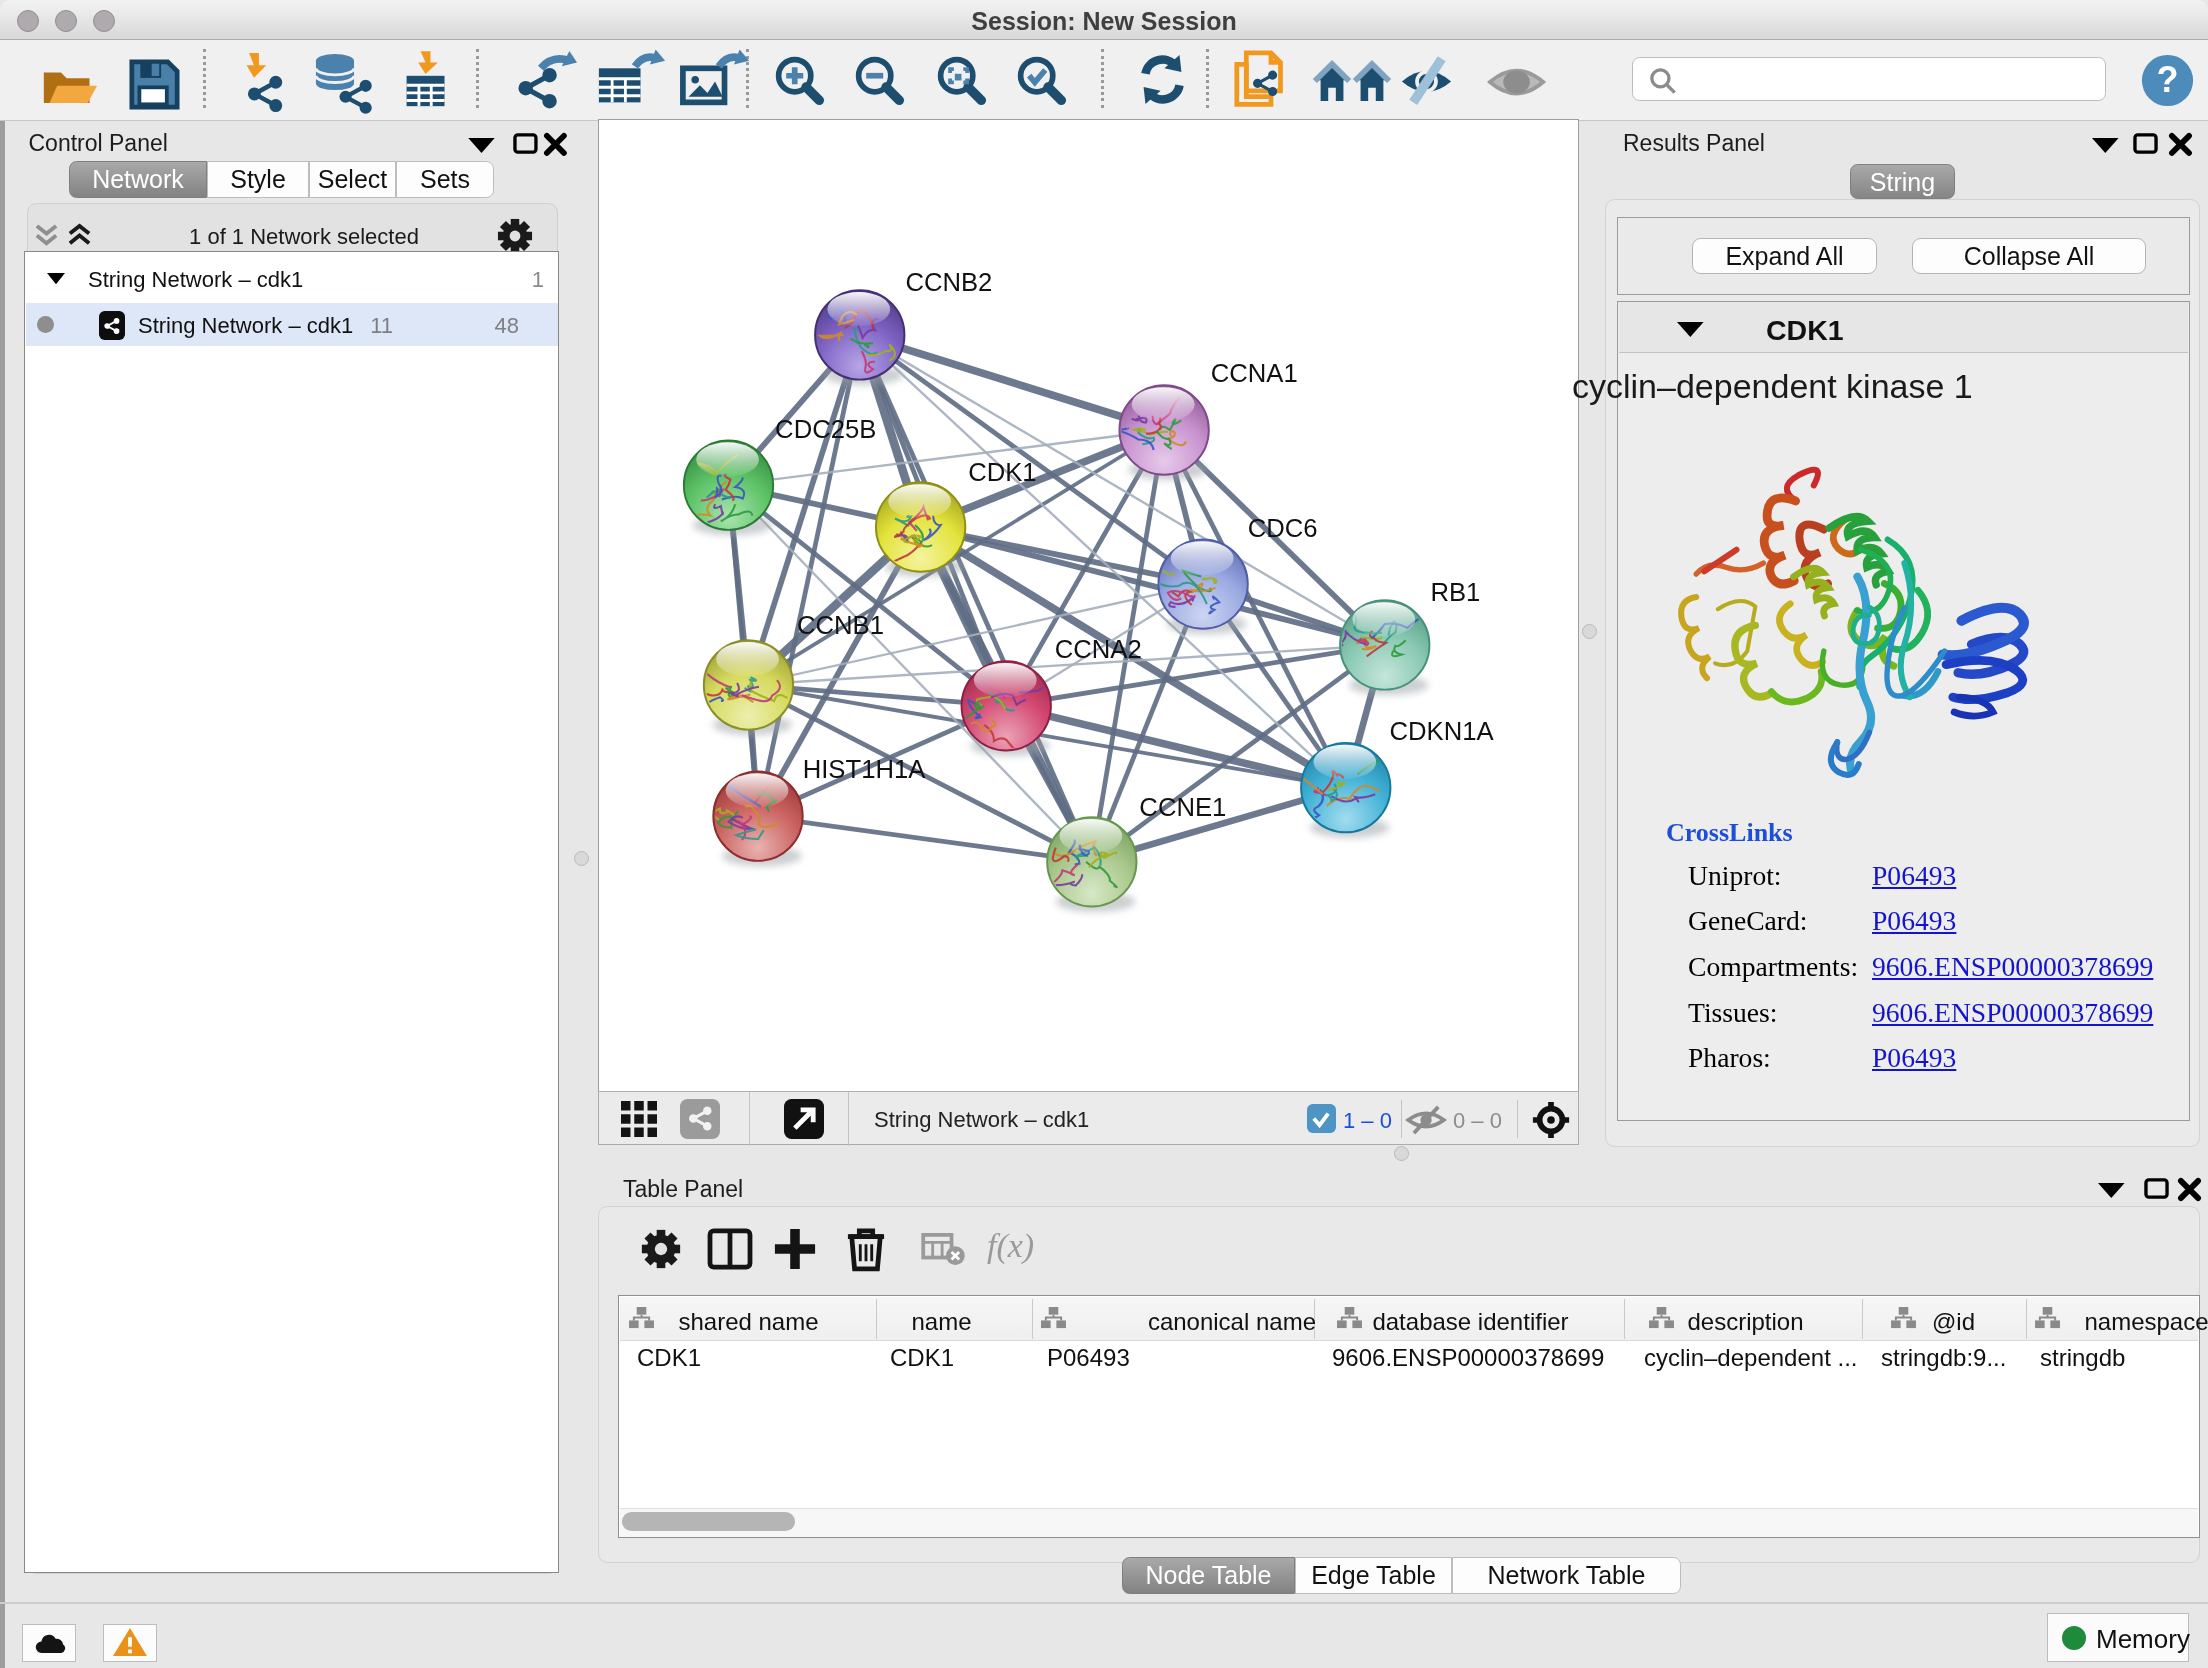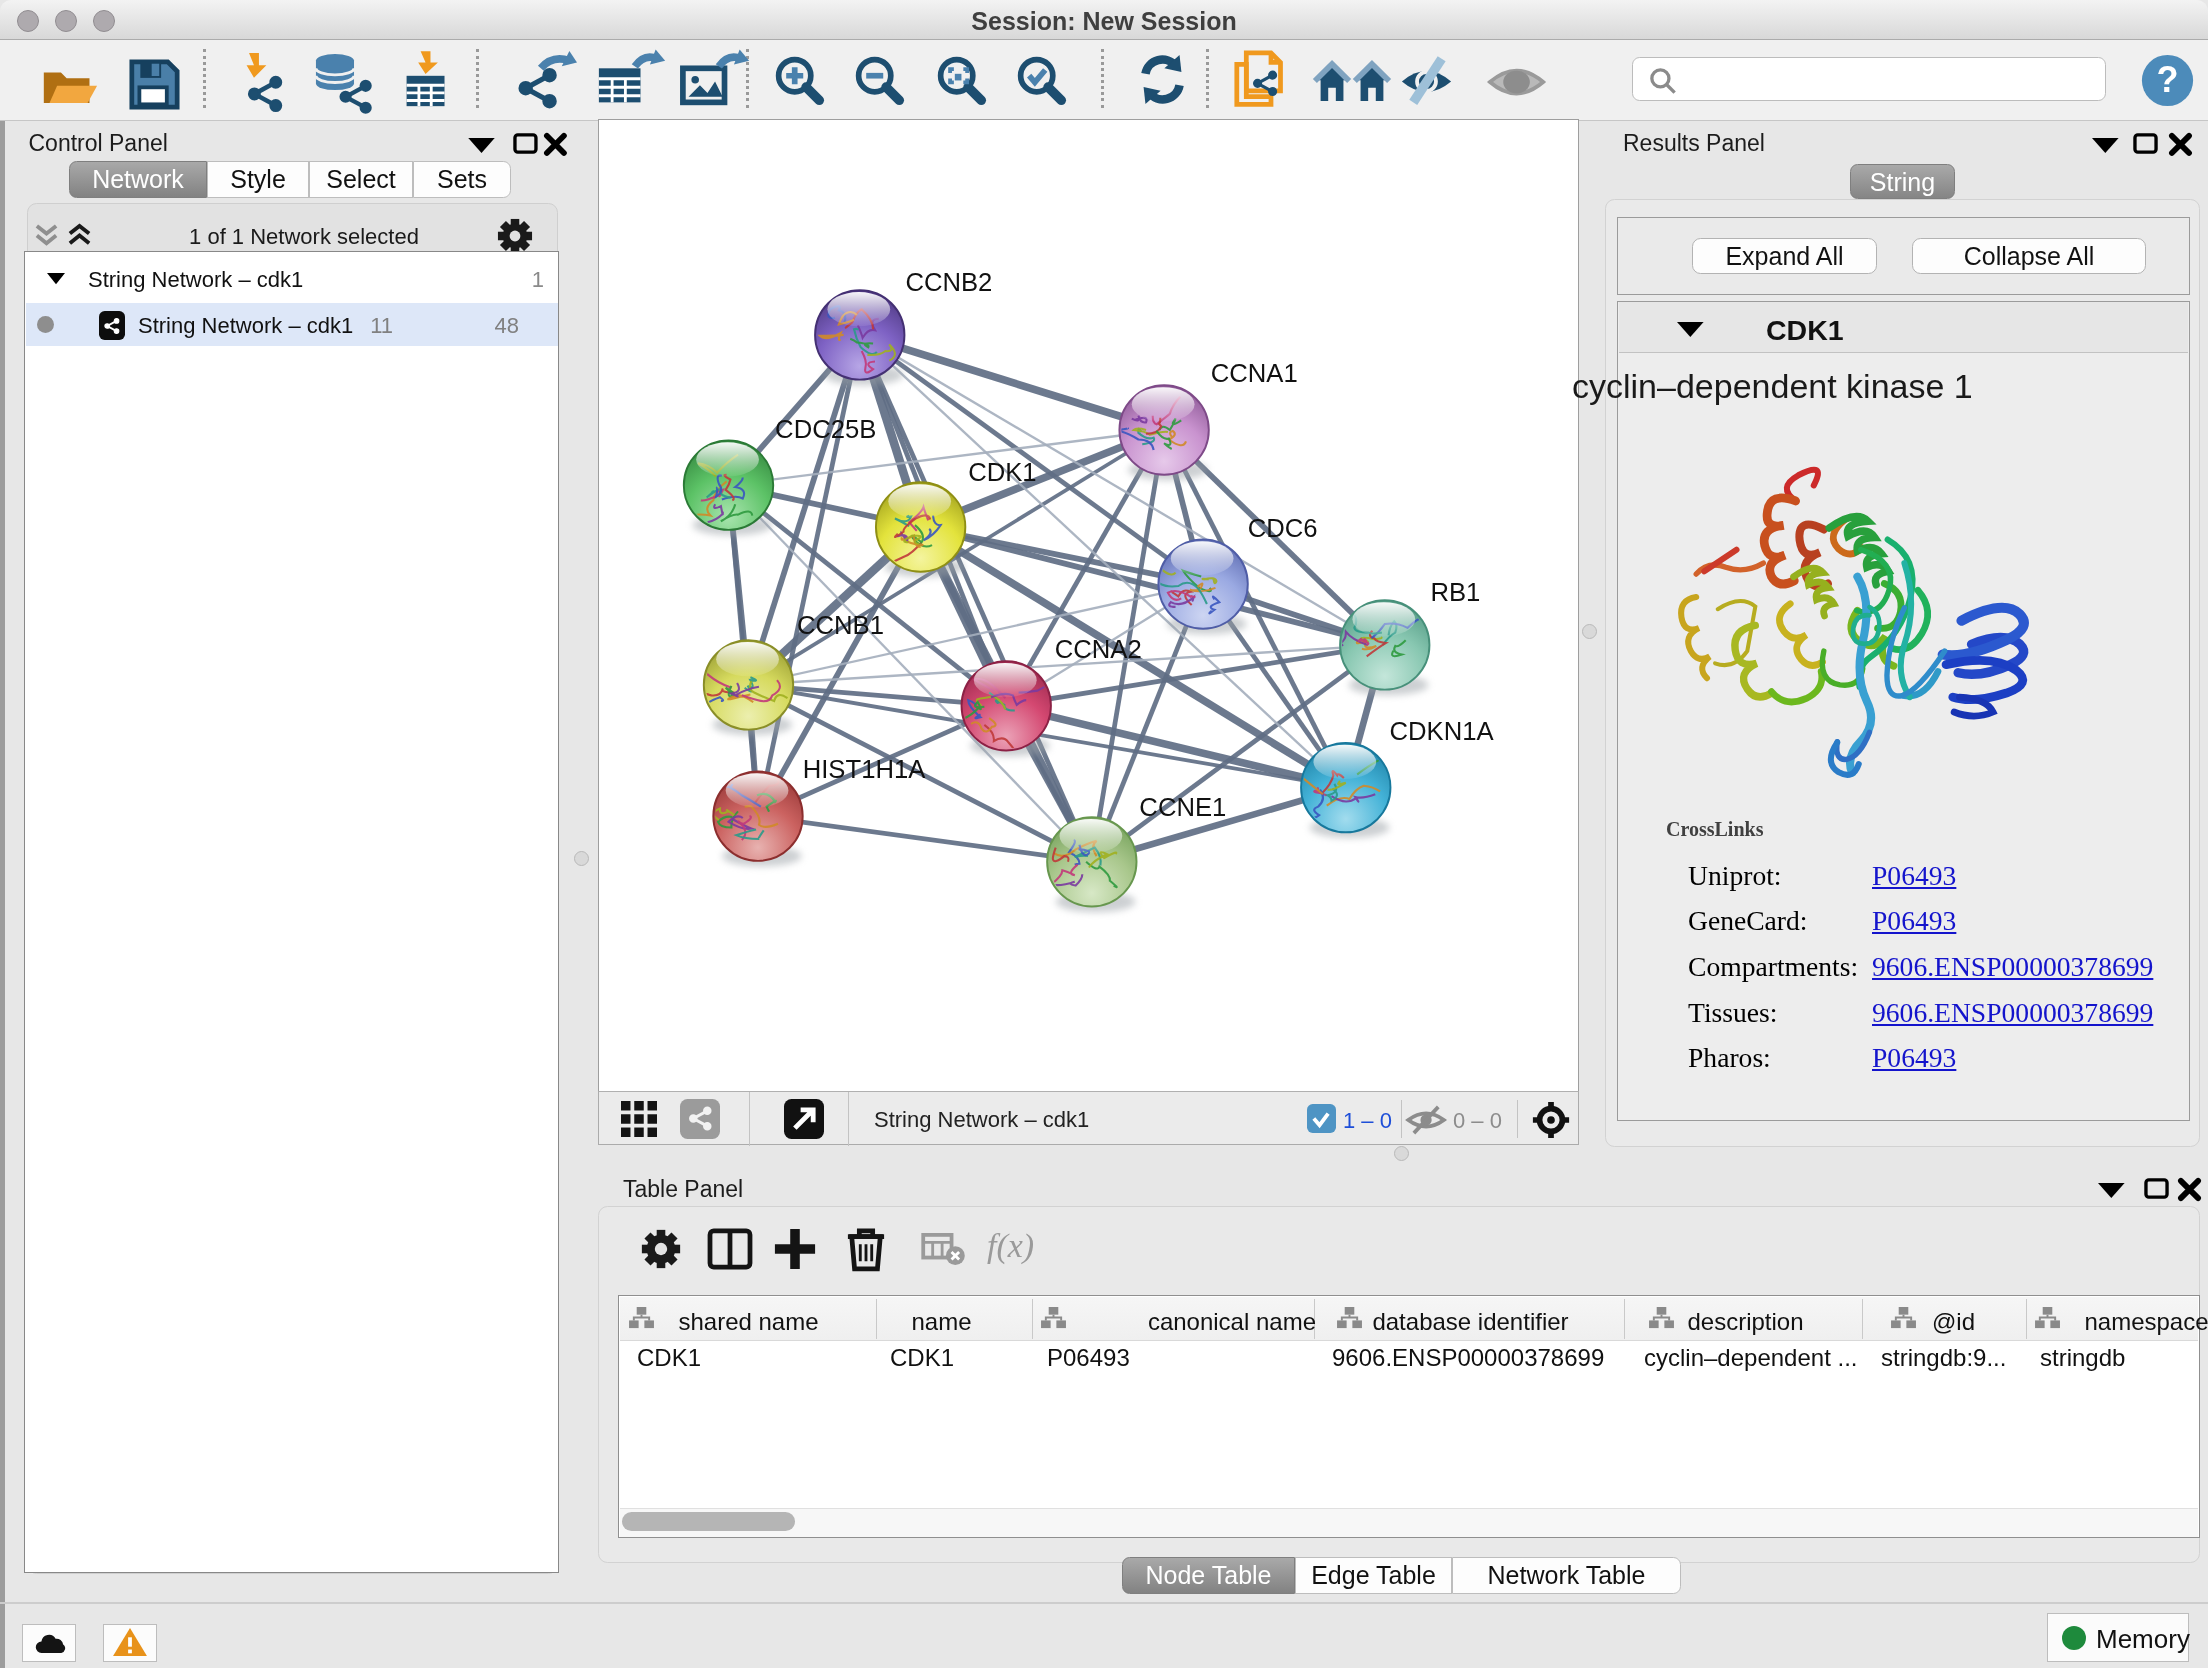--- a/index.html
+++ b/index.html
@@ -173,21 +173,21 @@
     </svg></div>
 <div style="position:absolute;left:513px;top:133px;width:23px;height:21px"><svg width="23" height="21" viewBox="0 0 24 22" style="overflow:visible" xmlns="http://www.w3.org/2000/svg">
       <rect x="2" y="2" width="22" height="18" rx="3" fill="none" stroke="#000" stroke-width="3.5"></rect>
     </svg></div>
 <div style="position:absolute;left:544px;top:133px;width:19px;height:19px"><svg width="19" height="19" viewBox="0 0 20 20" style="overflow:visible" xmlns="http://www.w3.org/2000/svg">
       <path d="M3 3 L21 21 M21 3 L3 21" stroke="#000" stroke-width="6" stroke-linecap="round"></path>
     </svg></div>
 <div class="seg" style="left:69px;top:161px;height:37px">
     <div class="on" style="width:138px;border-radius:7.6px 0 0 7.6px">Network</div>
     <div style="width:102px">Style</div>
-    <div style="width:104px">Select</div>
+    <div style="width:87px">Select</div>
     <div style="width:98px;border-radius:0 7.6px 7.6px 0">Sets</div>
   </div>
 <div class="abs" style="left:27px;top:203px;width:531px;height:1371px;background:#e2e2e2;border:1px solid #cfcfcf;border-radius:9.5px"></div>
 <div style="position:absolute;left:34px;top:223px;width:25px;height:25px"><svg width="25" height="25" viewBox="0 0 26 26" style="overflow:visible" xmlns="http://www.w3.org/2000/svg">
       <path d="M3 3 L13 11 L23 3 M3 13 L13 21 L23 13" fill="none" stroke="#8f8f8f" stroke-width="4"></path>
     </svg></div>
 <div style="position:absolute;left:67px;top:223px;width:25px;height:25px"><svg width="25" height="25" viewBox="0 0 26 26" style="overflow:visible" xmlns="http://www.w3.org/2000/svg">
       <path d="M3 11 L13 3 L23 11 M3 21 L13 13 L23 21" fill="none" stroke="#1a1a1a" stroke-width="4"></path>
     </svg></div>
 <div class="abs" style="left:133px;top:224px;width:342px;text-align:center;font-size:22px;color:#1a1a1a">1 of 1 Network selected</div>
@@ -637,21 +637,21 @@
  <path d="M318 235 q18 10 14 34 q-4 22 -24 20 q-18 -2 -14 -24 q4 -20 24 -18" stroke="#1fae8e" stroke-width="7"></path>
  <path d="M370 170 q20 60 0 120 q-14 44 8 78" stroke="#23b2a4" stroke-width="9"></path>
  <path d="M455 255 q62 -32 86 -10 q20 20 -18 38 q-60 28 -96 22" stroke="#2b59cf" stroke-width="15"></path>
  <path d="M432 320 q70 -16 104 8 q26 20 -14 34 q-50 16 -80 6" stroke="#1c3fc4" stroke-width="13"></path>
  <path d="M452 368 q40 2 50 22 q-28 12 -58 0" stroke="#1834b4" stroke-width="10"></path>
  <path d="M430 300 q-40 60 -64 66 q-22 4 -22 -30 q2 -52 26 -100" stroke="#2f8ccb" stroke-width="8"></path>
  <path d="M318 420 q-14 36 -34 40 q-18 2 -14 -26" stroke="#2f6fc4" stroke-width="8"></path>
  <path d="M270 435 q-20 30 2 44 q22 12 30 -12" stroke="#2a7cc8" stroke-width="9"></path>
 </g>
 </svg>
-<div class="abs" style="left:1666px;top:818px;font-size:20px;font-weight:bold;font-family:'Liberation Serif', serif;color:#404040">CrossLinks</div>
+<div class="abs" style="left:1666px;top:818px;font-size:26px;font-weight:bold;font-family:'Liberation Serif', serif;color:#1d4ed8">CrossLinks</div>
 <div class="abs" style="left:1688px;top:860px;font-size:27.6px;font-family:'Liberation Serif', serif;color:#000">Uniprot:</div>
 <div class="abs" style="left:1872px;top:860px;font-size:27.6px;font-family:'Liberation Serif', serif;color:#1414cc;text-decoration:underline">P06493</div>
 <div class="abs" style="left:1688px;top:905px;font-size:27.6px;font-family:'Liberation Serif', serif;color:#000">GeneCard:</div>
 <div class="abs" style="left:1872px;top:905px;font-size:27.6px;font-family:'Liberation Serif', serif;color:#1414cc;text-decoration:underline">P06493</div>
 <div class="abs" style="left:1688px;top:951px;font-size:27.6px;font-family:'Liberation Serif', serif;color:#000">Compartments:</div>
 <div class="abs" style="left:1872px;top:951px;font-size:27.6px;font-family:'Liberation Serif', serif;color:#1414cc;text-decoration:underline">9606.ENSP00000378699</div>
 <div class="abs" style="left:1688px;top:997px;font-size:27.6px;font-family:'Liberation Serif', serif;color:#000">Tissues:</div>
 <div class="abs" style="left:1872px;top:997px;font-size:27.6px;font-family:'Liberation Serif', serif;color:#1414cc;text-decoration:underline">9606.ENSP00000378699</div>
 <div class="abs" style="left:1688px;top:1042px;font-size:27.6px;font-family:'Liberation Serif', serif;color:#000">Pharos:</div>
 <div class="abs" style="left:1872px;top:1042px;font-size:27.6px;font-family:'Liberation Serif', serif;color:#1414cc;text-decoration:underline">P06493</div>

